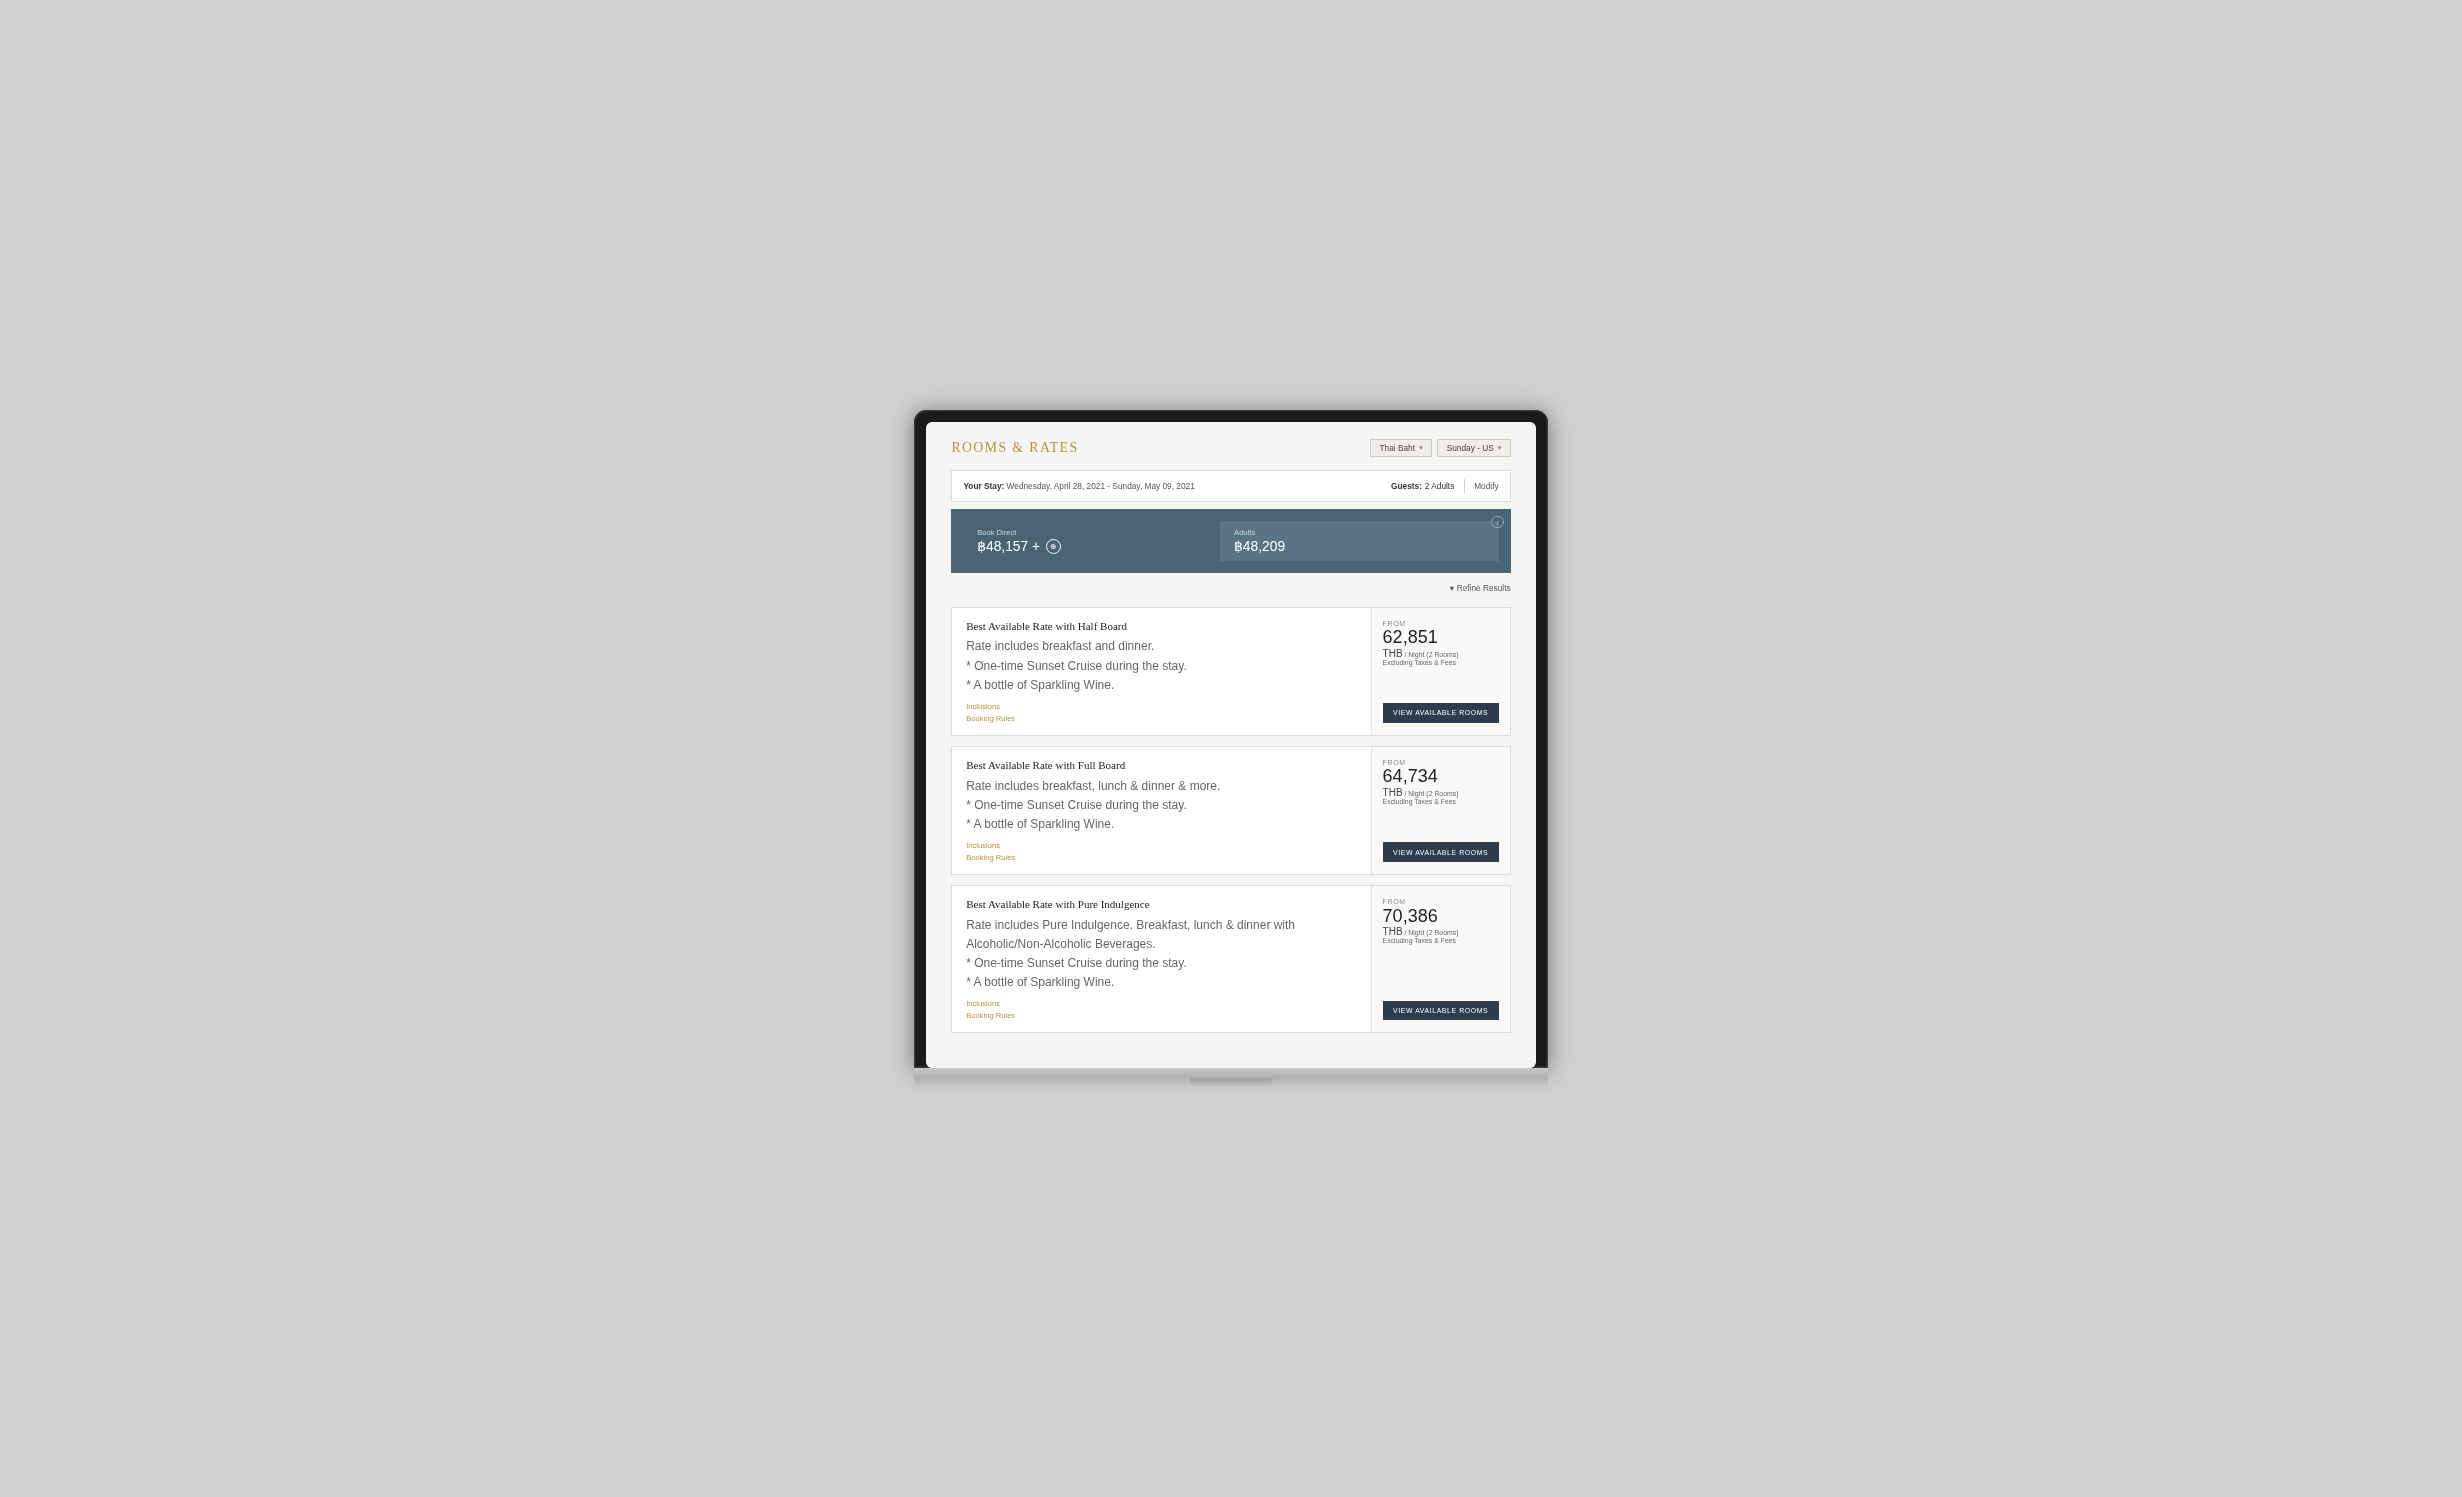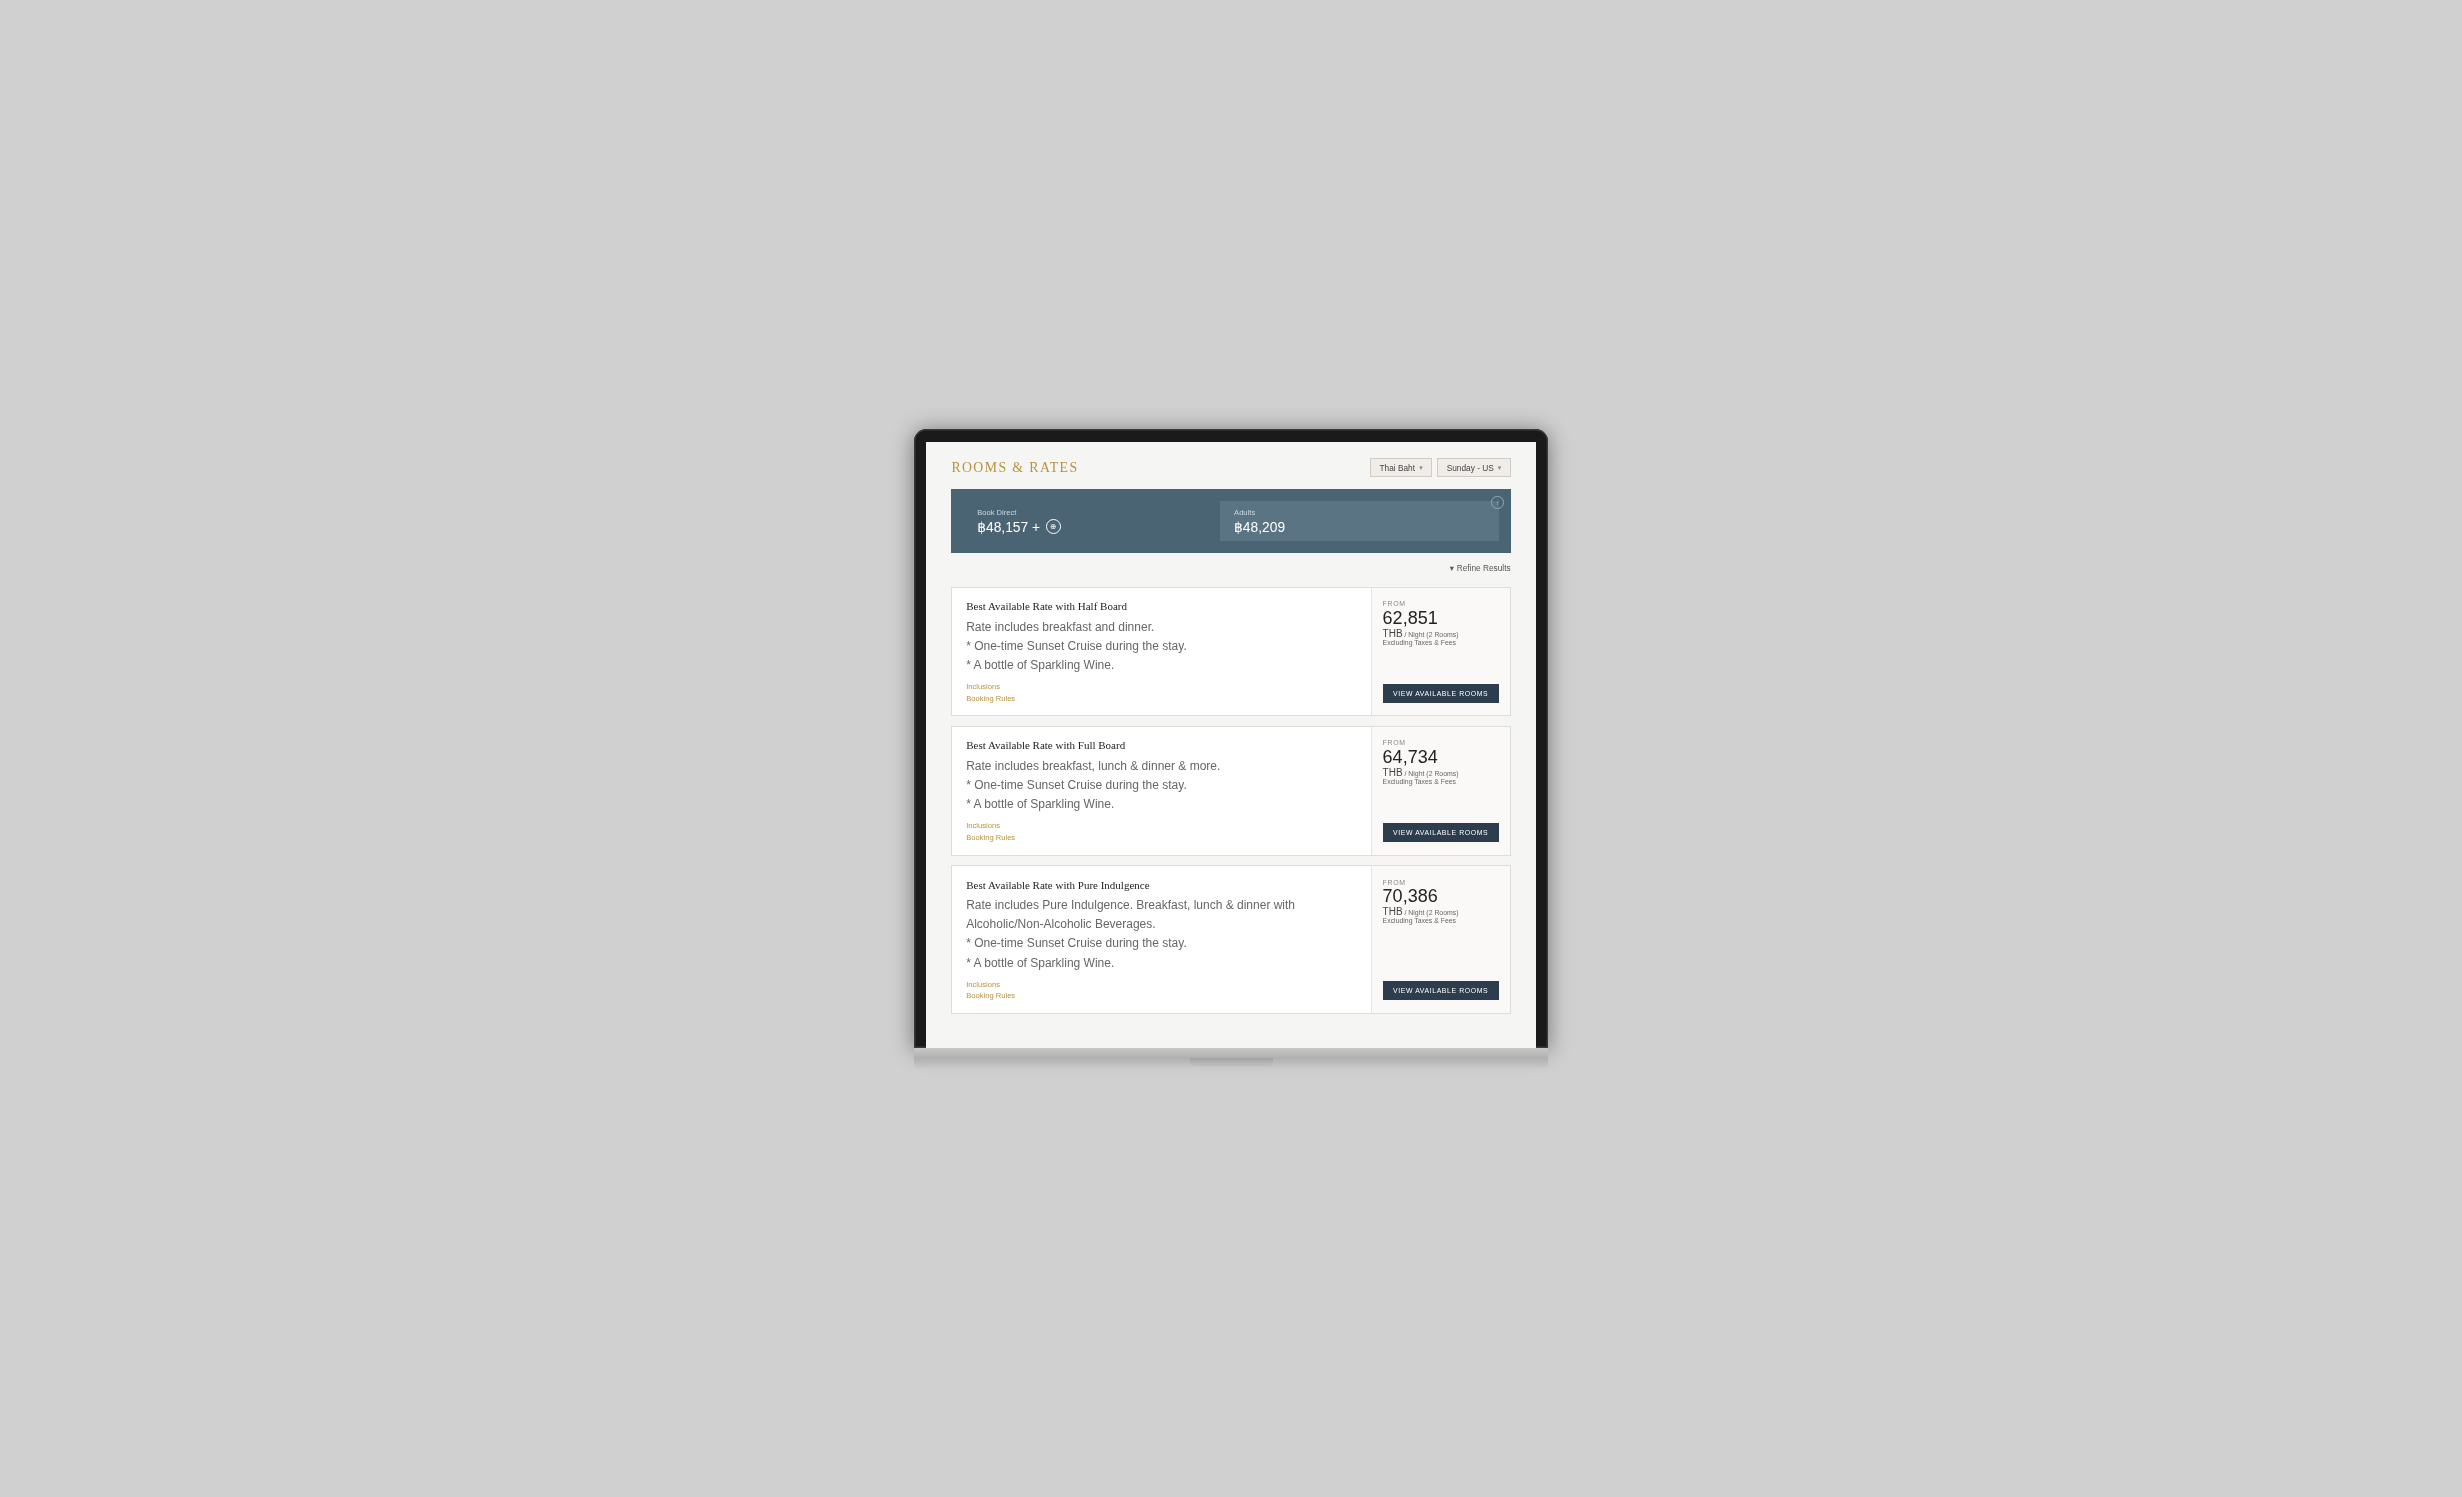--- a/index.html
+++ b/index.html
@@ -20,21 +20,21 @@
 
     .laptop-screen-bezel {
       background: #1a1a1a;
       border-radius: 12.4px 12.4px 0 0;
       padding: 12.4px 12.4px 0 12.4px;
       box-shadow: 0 2.8px 22px rgba(0,0,0,0.45), inset 0 0 0 1.4px #3a3a3a;
     }
 
     .laptop-screen {
       background: #86efac;
-      border-radius: 0;
+      border-radius: 6px;
       overflow: hidden;
       min-height: 400px;
     }
 
     .laptop-base {
       background: linear-gradient(180deg, #c8c8c8 0%, #b0b0b0 50%, #c8c8c8 100%);
       height: 19.3px;
       border-radius: 0 0 4.1px 4.1px;
       position: relative;
       display: flex;
@@ -358,20 +358,32 @@
               <span>Thai Baht</span>
               <span class="chevron">▾</span>
             </button>
             <button class="currency-btn">
               <span>Sunday - US</span>
               <span class="chevron">▾</span>
             </button>
           </div>
         </div>
 
+        <div class="stay-bar">
+          <div class="stay-info">
+            <span class="stay-label">Your Stay:</span>
+            <span class="stay-dates">Wednesday, April 28, 2021 - Sunday, May 09, 2021</span>
+          </div>
+          <div class="guests-info">
+            <span class="guests-label">Guests:</span>
+            <span>2 Adults</span>
+          </div>
+          <div class="divider"></div>
+          <a class="modify-link">Modify</a>
+        </div>
 
         <div class="price-bar">
           <div class="price-bar-book-direct">
             <div class="label">Book Direct</div>
             <div class="price">
               <span>฿48,157 +</span>
               <span class="price-badge">⊕</span>
             </div>
           </div>
           <div class="price-bar-agoda">

